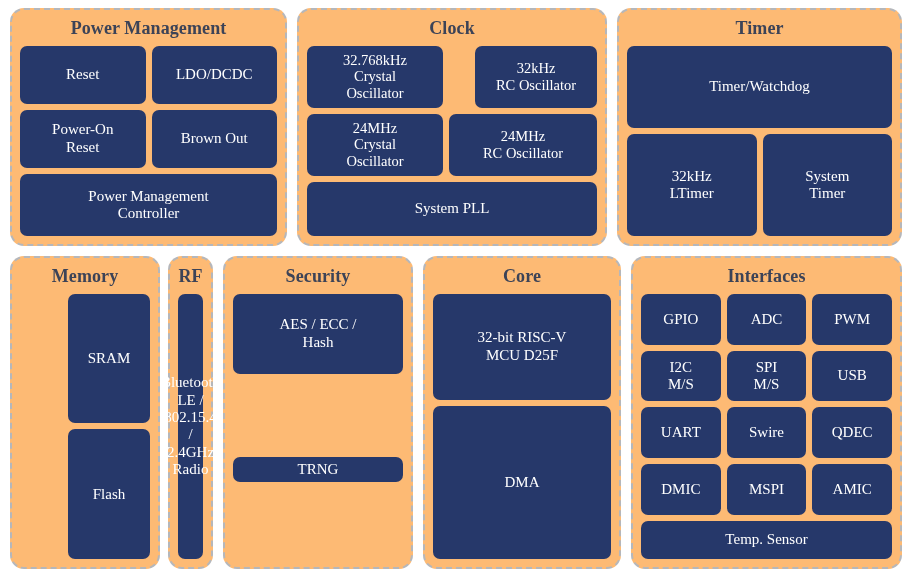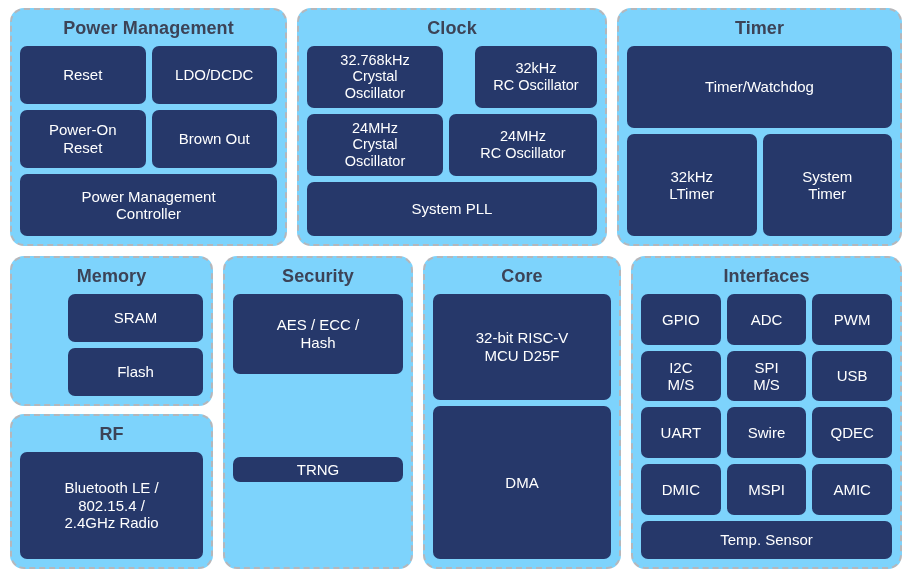--- a/index.html
+++ b/index.html
@@ -22,26 +22,27 @@
   }
 
   .row { display: flex; gap: 10px; width: 100%; }
   .row-top { height: 238px; }
   .row-bottom { flex: 1; min-height: 0; }
 
   
   .panel {
     border: 2px dashed #b5b7bb;
     border-radius: 14px;
-    background: #7dd3fc;
+    background: #fdba74;
     padding: 6px 8px 8px 8px;
     display: flex;
     flex-direction: column;
     min-width: 0;
     min-height: 0;
+    font-family: Liberation Serif, serif;
   }
 
   .panel-title {
     text-align: center;
     font-size: 18px;
     font-weight: bold;
     color: #3c4357;
     letter-spacing: 0.1px;
     padding: 3px 0 7px 0;
     flex: 0 0 auto;
@@ -84,21 +85,21 @@
   .blk.sm { font-size: 14.5px; }
 
   
   .p-power { width: 277px; flex: 0 0 277px; }
   .p-clock { width: 310px; flex: 0 0 310px; }
   .p-timer { flex: 1 1 auto; }
 
   
   .col-memrf {
     width: 203px; flex: 0 0 203px;
-    display: flex; flex-direction: column; gap: 8px; min-height: 0;
+    display: flex; gap: 8px; min-height: 0;
   }
   .p-memory { flex: 0 0 150px; }
   .p-rf { flex: 1 1 auto; }
   .p-security { width: 190px; flex: 0 0 190px; }
   .p-core { width: 198px; flex: 0 0 198px; }
   .p-interfaces { flex: 1 1 auto; }
 
   
   .p-power .pm-r1 { flex: 0 0 58px; }
   .p-power .pm-r2 { flex: 0 0 58px; }

